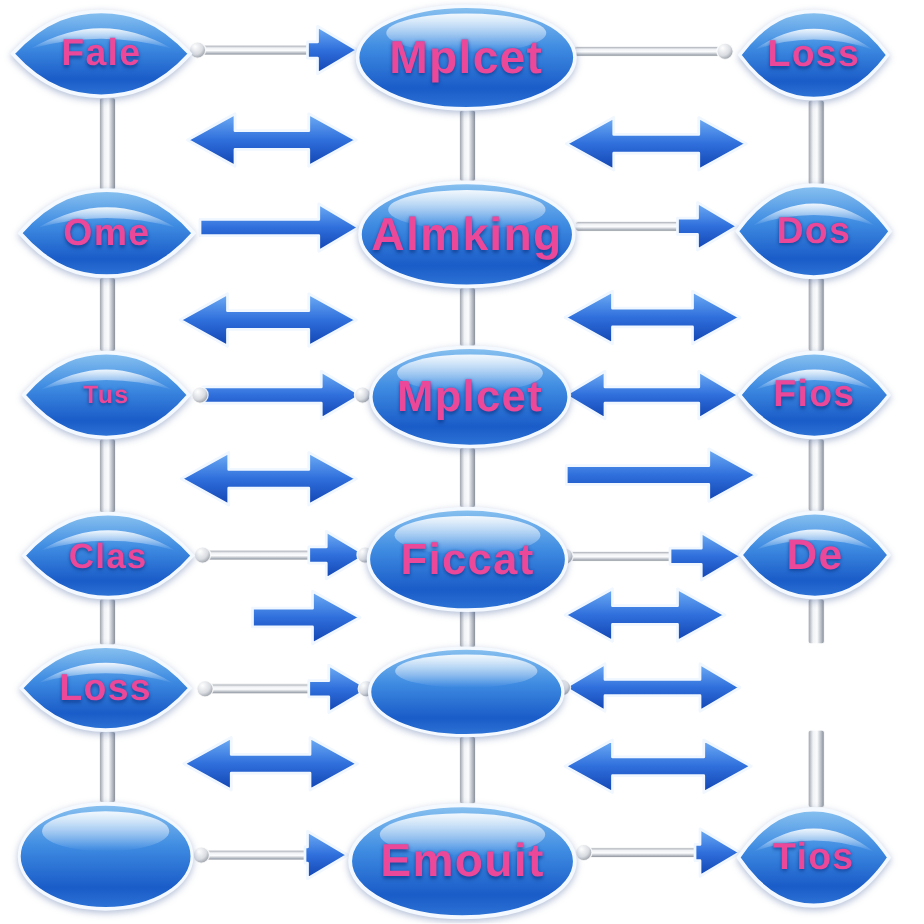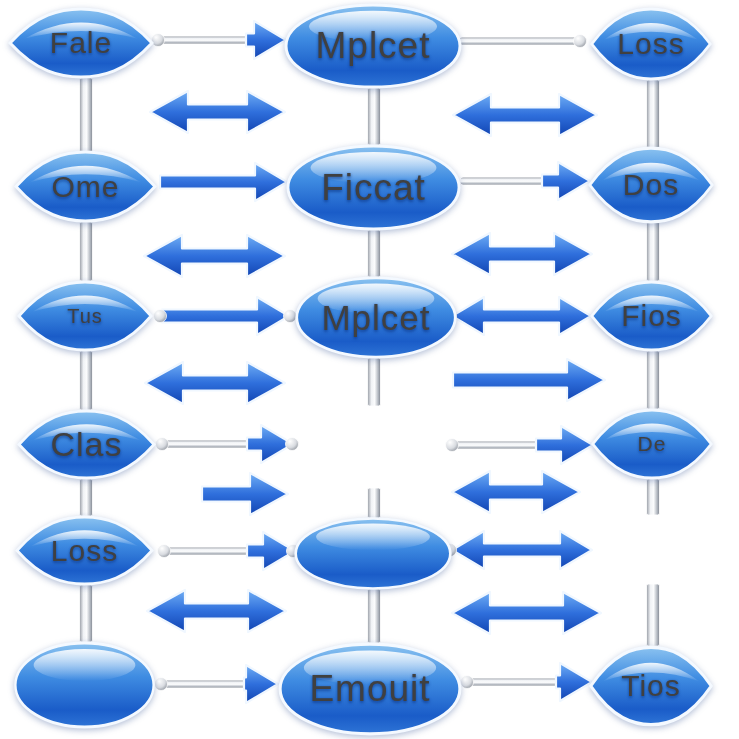--- a/index.html
+++ b/index.html
@@ -16,21 +16,21 @@
     display:flex;align-items:center;justify-content:center;
   }
   .node svg{
     position:absolute;left:0;top:0;width:100%;height:100%;
     filter:drop-shadow(0 2px 3px rgba(60,90,150,.38));
   }
   .shape{fill:url(#gNode);stroke:#f4f9ff;stroke-width:3;}
   .gloss{fill:url(#gGloss);pointer-events:none;}
   .label{
     position:relative;z-index:2;
-    font-weight:400;color:#404040;letter-spacing:1px;
+    font-weight:700;color:#ec4899;letter-spacing:1px;
     text-shadow:0 2px 3px rgba(10,50,130,.60), 0 0 2px rgba(25,75,165,.45);
     white-space:nowrap;
   }
   .conn-arrow{fill:url(#gArrow);stroke:#f0f7ff;stroke-width:2.2;stroke-linejoin:round;}
   .conn-hrod{fill:url(#gRodH);stroke:rgba(255,255,255,.85);stroke-width:1;}
   .conn-vrod{fill:url(#gRodV);stroke:rgba(255,255,255,.85);stroke-width:1;}
   .conn-ball{fill:url(#gBall);stroke:rgba(255,255,255,.8);stroke-width:1;}
 </style>
 </head>
 <body>
@@ -160,60 +160,67 @@
       <path class="shape" d="M2 37 C28 8 52 3 72 3 C92 3 116 8 142 37 C116 66 92 71 72 71 C52 71 28 66 2 37 Z"></path>
       <path class="gloss" d="M16 33 Q72 0 128 33 Q72 17 16 33 Z"></path>
     </svg>
     <span class="label">Ome</span>
   </div>
   <div class="node" style="left:285px;top:143px;width:177px;height:89px;font-size:37px">
     <svg viewBox="0 0 180 90" preserveAspectRatio="none">
       <ellipse class="shape" cx="90" cy="45" rx="87" ry="42"></ellipse>
       <ellipse class="gloss" cx="90" cy="25" rx="64" ry="16"></ellipse>
     </svg>
+    <span class="label">Almking</span>
+  </div>
+  <div class="node" style="left:588px;top:145px;width:126px;height:80px;font-size:30px">
+    <svg viewBox="0 0 144 74" preserveAspectRatio="none">
+      <path class="shape" d="M2 37 C28 8 52 3 72 3 C92 3 116 8 142 37 C116 66 92 71 72 71 C52 71 28 66 2 37 Z"></path>
+      <path class="gloss" d="M16 33 Q72 0 128 33 Q72 17 16 33 Z"></path>
+    </svg>
+    <span class="label">Dos</span>
+  </div>
+
+  <div class="node" style="left:17px;top:279px;width:136px;height:74px;font-size:20px">
+    <svg viewBox="0 0 144 74" preserveAspectRatio="none">
+      <path class="shape" d="M2 37 C28 8 52 3 72 3 C92 3 116 8 142 37 C116 66 92 71 72 71 C52 71 28 66 2 37 Z"></path>
+      <path class="gloss" d="M16 33 Q72 0 128 33 Q72 17 16 33 Z"></path>
+    </svg>
+    <span class="label">Tus</span>
+  </div>
+  <div class="node" style="left:294px;top:275px;width:164px;height:85px;font-size:35px">
+    <svg viewBox="0 0 180 90" preserveAspectRatio="none">
+      <ellipse class="shape" cx="90" cy="45" rx="87" ry="42"></ellipse>
+      <ellipse class="gloss" cx="90" cy="25" rx="64" ry="16"></ellipse>
+    </svg>
+    <span class="label">Mplcet</span>
+  </div>
+  <div class="node" style="left:590px;top:279px;width:123px;height:74px;font-size:30px">
+    <svg viewBox="0 0 144 74" preserveAspectRatio="none">
+      <path class="shape" d="M2 37 C28 8 52 3 72 3 C92 3 116 8 142 37 C116 66 92 71 72 71 C52 71 28 66 2 37 Z"></path>
+      <path class="gloss" d="M16 33 Q72 0 128 33 Q72 17 16 33 Z"></path>
+    </svg>
+    <span class="label">Fios</span>
+  </div>
+
+  <div class="node" style="left:17px;top:408px;width:139px;height:73px;font-size:28px">
+    <svg viewBox="0 0 144 74" preserveAspectRatio="none">
+      <path class="shape" d="M2 37 C28 8 52 3 72 3 C92 3 116 8 142 37 C116 66 92 71 72 71 C52 71 28 66 2 37 Z"></path>
+      <path class="gloss" d="M16 33 Q72 0 128 33 Q72 17 16 33 Z"></path>
+    </svg>
+    <span class="label">Clas</span>
+  </div>
+  <div class="node" style="left:292px;top:404px;width:164px;height:87px;font-size:35px">
+    <svg viewBox="0 0 180 90" preserveAspectRatio="none">
+      <ellipse class="shape" cx="90" cy="45" rx="87" ry="42"></ellipse>
+      <ellipse class="gloss" cx="90" cy="25" rx="64" ry="16"></ellipse>
+    </svg>
     <span class="label">Ficcat</span>
   </div>
-  <div class="node" style="left:588px;top:145px;width:126px;height:80px;font-size:30px">
-    <svg viewBox="0 0 144 74" preserveAspectRatio="none">
-      <path class="shape" d="M2 37 C28 8 52 3 72 3 C92 3 116 8 142 37 C116 66 92 71 72 71 C52 71 28 66 2 37 Z"></path>
-      <path class="gloss" d="M16 33 Q72 0 128 33 Q72 17 16 33 Z"></path>
-    </svg>
-    <span class="label">Dos</span>
-  </div>
-
-  <div class="node" style="left:17px;top:279px;width:136px;height:74px;font-size:20px">
-    <svg viewBox="0 0 144 74" preserveAspectRatio="none">
-      <path class="shape" d="M2 37 C28 8 52 3 72 3 C92 3 116 8 142 37 C116 66 92 71 72 71 C52 71 28 66 2 37 Z"></path>
-      <path class="gloss" d="M16 33 Q72 0 128 33 Q72 17 16 33 Z"></path>
-    </svg>
-    <span class="label">Tus</span>
-  </div>
-  <div class="node" style="left:294px;top:275px;width:164px;height:85px;font-size:35px">
-    <svg viewBox="0 0 180 90" preserveAspectRatio="none">
-      <ellipse class="shape" cx="90" cy="45" rx="87" ry="42"></ellipse>
-      <ellipse class="gloss" cx="90" cy="25" rx="64" ry="16"></ellipse>
-    </svg>
-    <span class="label">Mplcet</span>
-  </div>
-  <div class="node" style="left:590px;top:279px;width:123px;height:74px;font-size:30px">
-    <svg viewBox="0 0 144 74" preserveAspectRatio="none">
-      <path class="shape" d="M2 37 C28 8 52 3 72 3 C92 3 116 8 142 37 C116 66 92 71 72 71 C52 71 28 66 2 37 Z"></path>
-      <path class="gloss" d="M16 33 Q72 0 128 33 Q72 17 16 33 Z"></path>
-    </svg>
-    <span class="label">Fios</span>
-  </div>
-
-  <div class="node" style="left:17px;top:408px;width:139px;height:73px;font-size:34px">
-    <svg viewBox="0 0 144 74" preserveAspectRatio="none">
-      <path class="shape" d="M2 37 C28 8 52 3 72 3 C92 3 116 8 142 37 C116 66 92 71 72 71 C52 71 28 66 2 37 Z"></path>
-      <path class="gloss" d="M16 33 Q72 0 128 33 Q72 17 16 33 Z"></path>
-    </svg>
-    <span class="label">Clas</span>
-  </div>
-  <div class="node" style="left:591px;top:407px;width:122px;height:74px;font-size:21px">
+  <div class="node" style="left:591px;top:407px;width:122px;height:74px;font-size:34px">
     <svg viewBox="0 0 144 74" preserveAspectRatio="none">
       <path class="shape" d="M2 37 C28 8 52 3 72 3 C92 3 116 8 142 37 C116 66 92 71 72 71 C52 71 28 66 2 37 Z"></path>
       <path class="gloss" d="M16 33 Q72 0 128 33 Q72 17 16 33 Z"></path>
     </svg>
     <span class="label">De</span>
   </div>
 
   <div class="node" style="left:15px;top:514px;width:139px;height:73px;font-size:30px">
     <svg viewBox="0 0 144 74" preserveAspectRatio="none">
       <path class="shape" d="M2 37 C28 8 52 3 72 3 C92 3 116 8 142 37 C116 66 92 71 72 71 C52 71 28 66 2 37 Z"></path>

